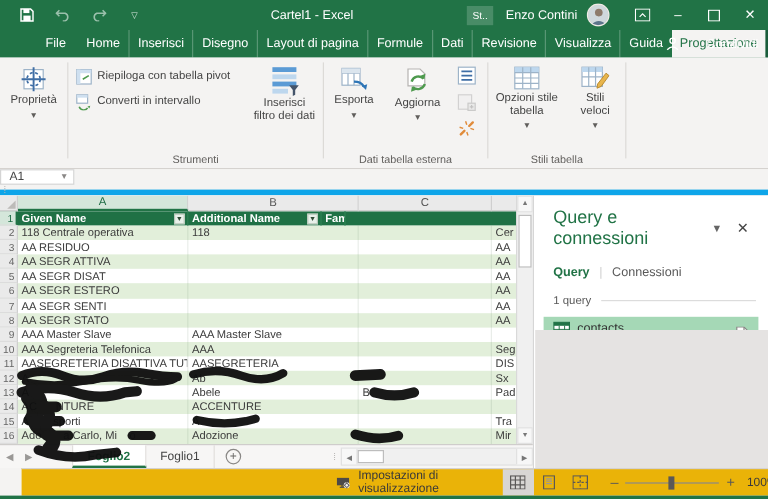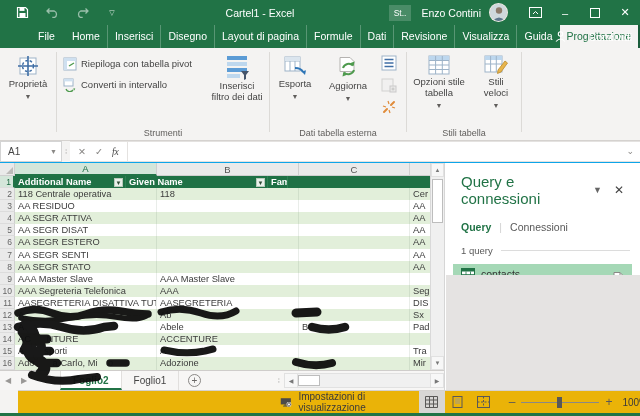--- a/index.html
+++ b/index.html
@@ -31,21 +31,21 @@
   .rgroup { position:relative; height:92px; }
   .gsep { width:1px; background:#dcdad7; margin:4px 0 8px 0; }
   .glabel { position:absolute; bottom:2px; left:0; right:0; text-align:center; font-size:9px; color:#605e5c; white-space:nowrap; }
   .bigbtn { display:flex; flex-direction:column; align-items:center; justify-content:flex-start; padding-top:6px; font-size:9.5px; color:#444; text-align:center; line-height:11px; }
   .bigbtn .dd { font-size:7px; color:#605e5c; margin-top:2px; }
   .smallbtn { display:flex; align-items:center; gap:4px; height:21px; font-size:9.5px; color:#444; padding-left:6px; white-space:nowrap; }
   .stack { display:flex; flex-direction:column; justify-content:flex-start; padding-top:5px; }
   .minis { display:flex; flex-direction:column; gap:6px; padding-top:7px; align-items:center; width:26px; }
 
   
-  .fbar { position:absolute; left:0; top:141px; width:640px; height:22px; background:#f4f3f2; border-bottom:1px solid #0ea5e9; display:flex; align-items:stretch; }
+  .fbar { position:absolute; left:0; top:141px; width:640px; height:22px; background:#f4f3f2; border-bottom:5px solid #0ea5e9; display:flex; align-items:stretch;flex-direction:column; }
   .namebox { width:62px; background:#fff; border:1px solid #d4d4d4; display:flex; align-items:center; font-size:10px; color:#444; padding-left:7px; position:relative; }
   .namebox .nb-dd { position:absolute; right:4px; font-size:7px; color:#8a8886; }
   .fdots { width:8px; display:flex; align-items:center; justify-content:center; color:#b5b3b1; font-size:8px; }
   .fxbtns { display:flex; align-items:center; gap:9px; padding:0 8px; color:#8a8886; font-size:9.5px; background:#fff; border:1px solid #e4e2e0; border-left:none; }
   .ffield { flex:1; background:#fff; border-top:1px solid #e4e2e0; border-bottom:1px solid #e4e2e0; position:relative; }
   .fexpand { position:absolute; right:6px; top:4px; color:#8a8886; font-size:9px; }
 
   
   .grid { position:absolute; left:0; top:163px; width:430px; height:207px; background:#fff; overflow:hidden; }
   .colrow { display:flex; height:13px; }
@@ -337,22 +337,22 @@
   <div class="grid">
     <div class="colrow">
       <div class="corner"></div>
       <div class="colhead sel ca">A</div>
       <div class="colhead cb">B</div>
       <div class="colhead cc">C</div>
       <div class="colhead cd"></div>
     </div>
     <div class="hrow">
       <div class="rn sel">1</div>
+      <div class="hcell cb"><span>Given Name</span><span class="flt">▼</span></div>
       <div class="hcell cc"><span>Additional Name</span><span class="flt">▼</span></div>
-      <div class="hcell cb"><span>Given Name</span><span class="flt">▼</span></div>
       <div class="hcell cd"><span>Fam</span></div>
     </div>
 
     <div class="grow band">
         <div class="rn">2</div>
         <div class="cell ca">118 Centrale operativa</div>
         <div class="cell cb">118</div>
         <div class="cell cc"></div>
         <div class="cell cd">Cer</div>
       </div>

